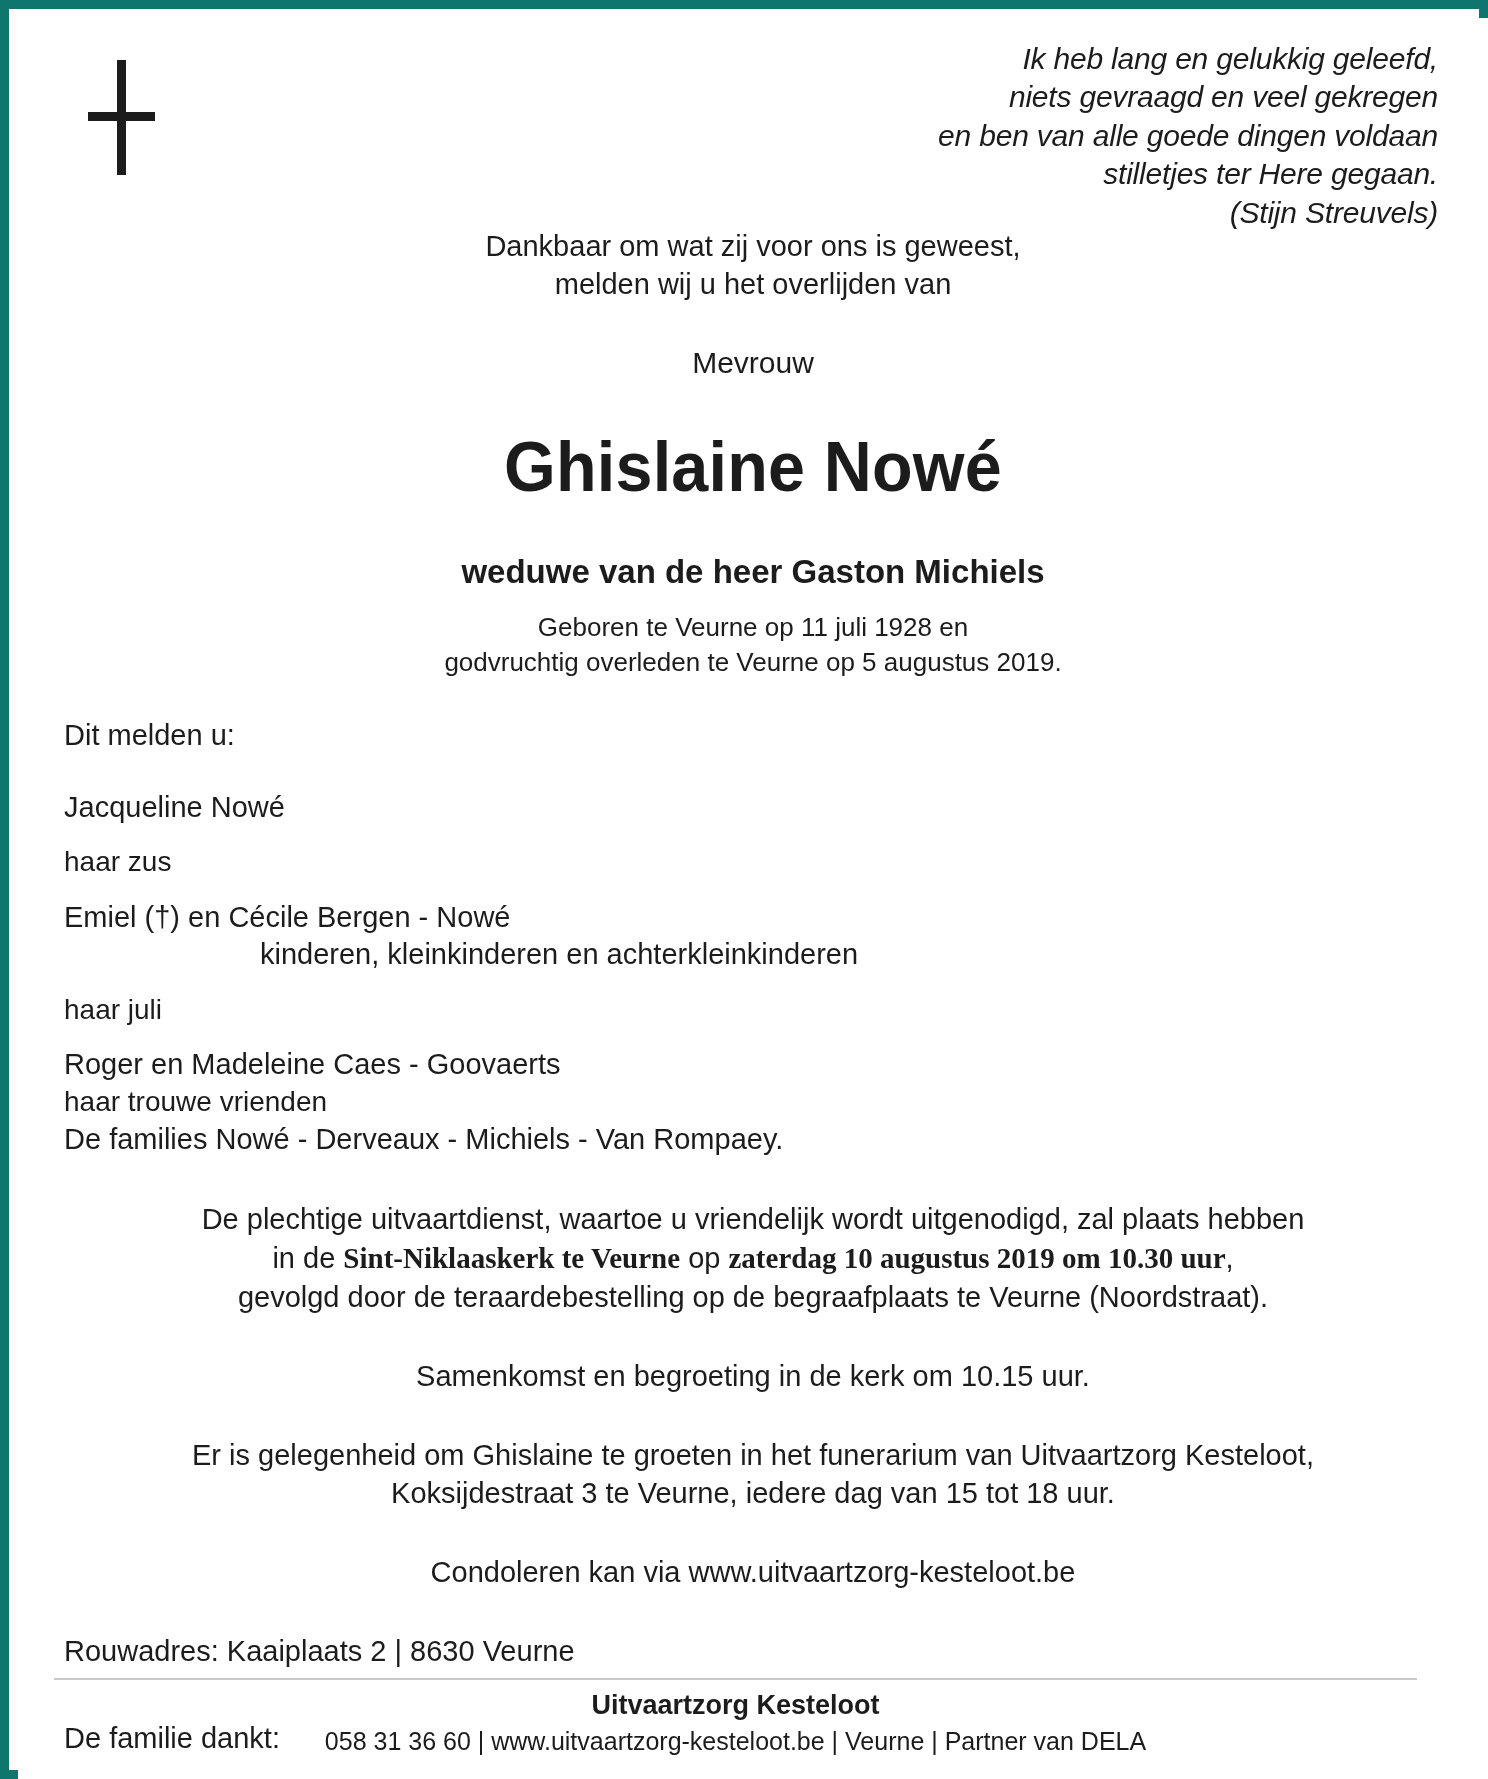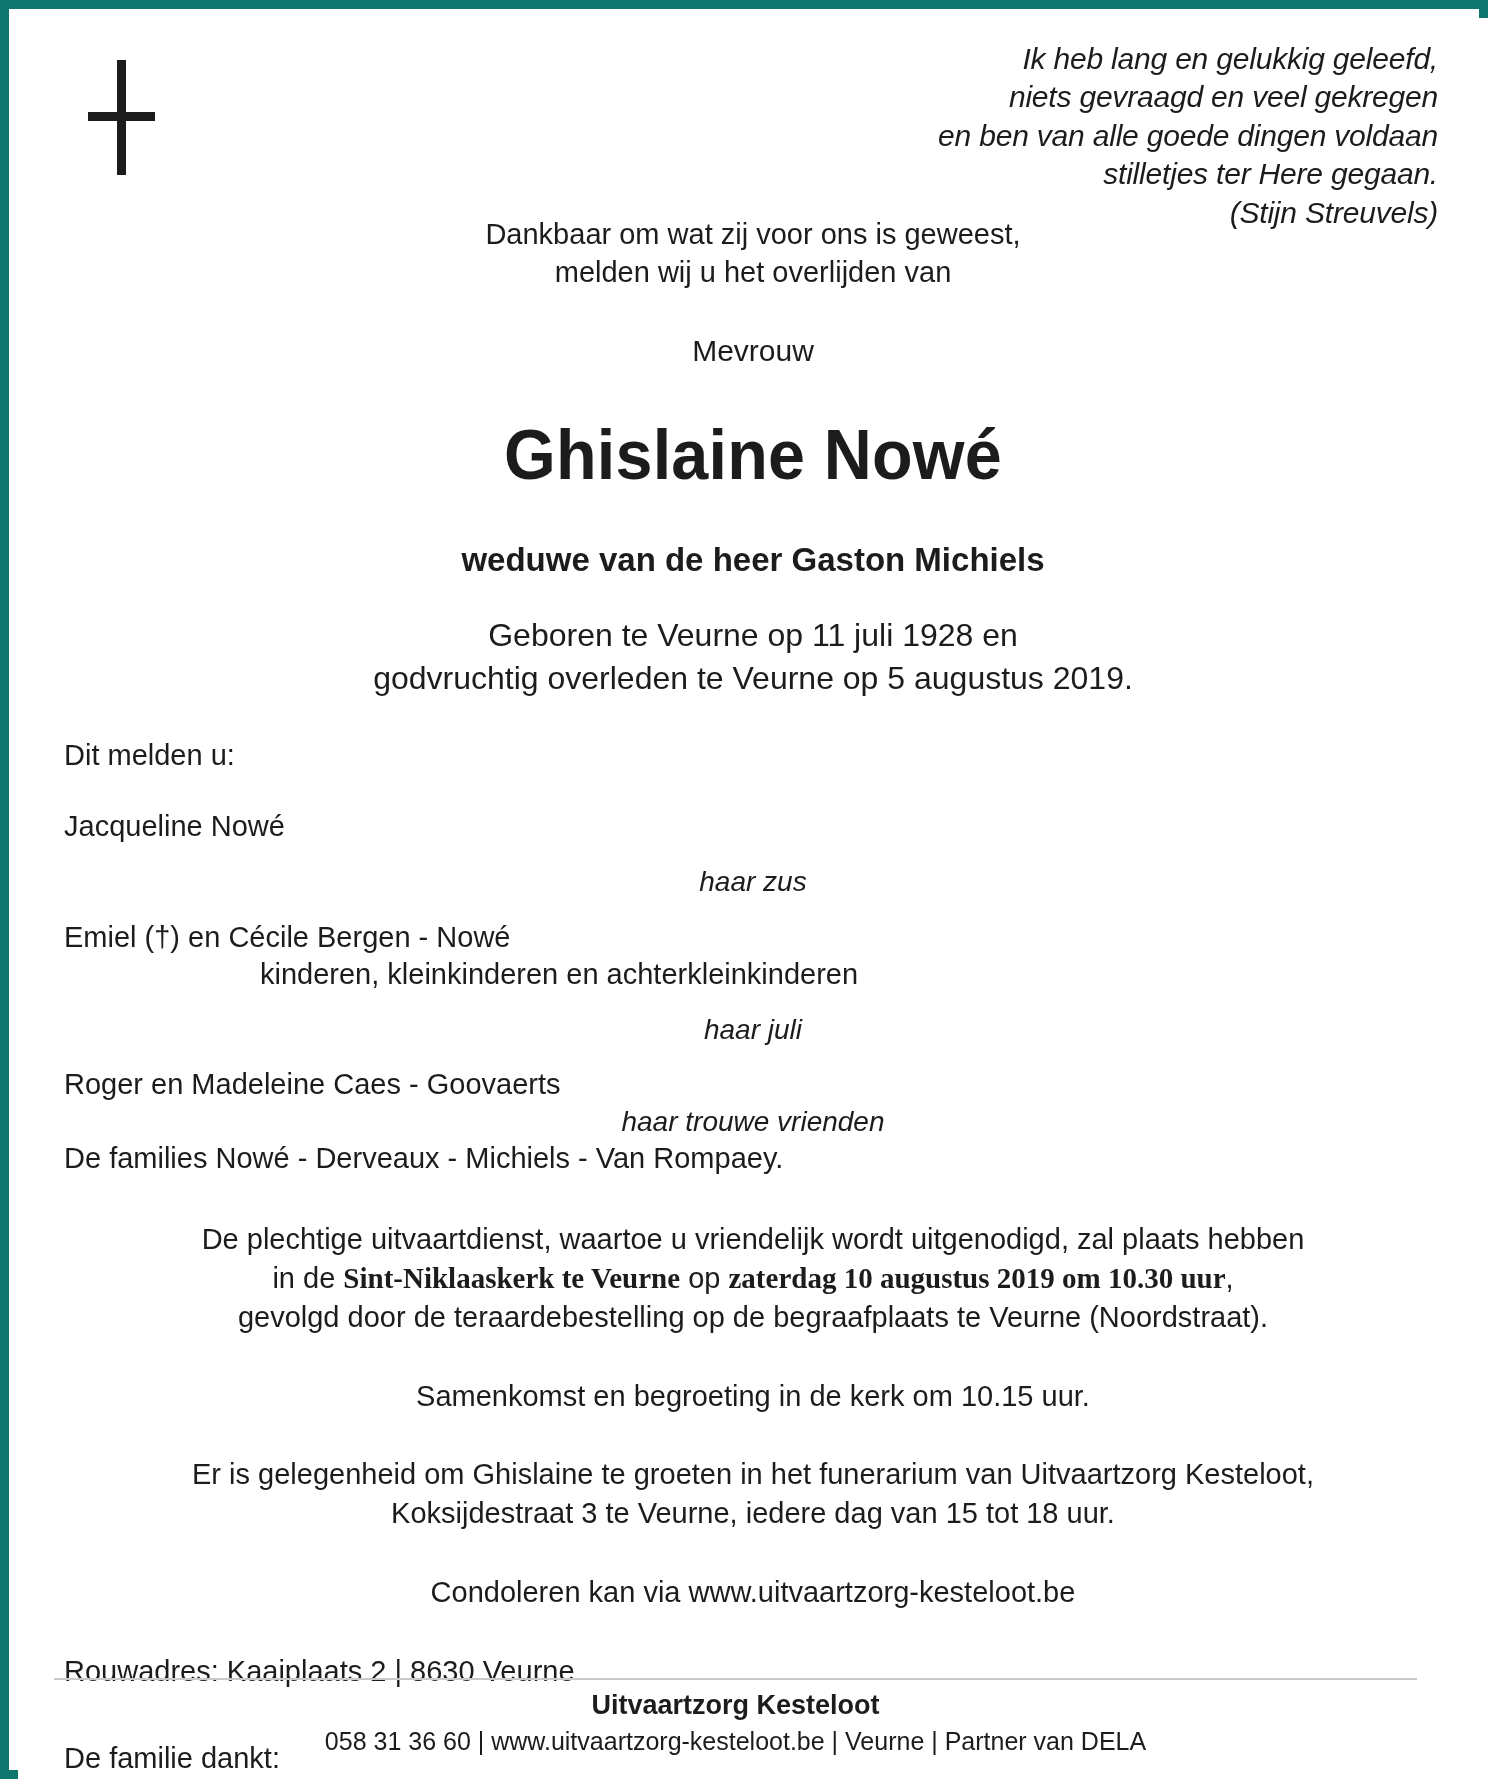--- a/index.html
+++ b/index.html
@@ -77,56 +77,55 @@
     color: #1c1c1c;
   }
   .poem div { white-space: nowrap; }
 
   
   .center-block {
     text-align: center;
     font-size: 29px;
     line-height: 1.3;
   }
-  .intro { }
+  .intro { margin-top: 12px; }
   .intro div { white-space: nowrap; }
   .mevrouw { margin-top: 40px; font-size: 30px; }
   .deceased-name {
     margin-top: 40px;
     font-size: 70px;
     font-weight: 700;
     letter-spacing: 0.2px;
     font-family: "Liberation Sans Narrow", "Liberation Sans", sans-serif;
     transform: scaleX(0.95);
   }
   .spouse {
     margin-top: 38px;
     font-size: 33px;
     font-weight: 700;
   }
   .dates {
-    margin-top: 32px;
-    font-size: 32px;
+    margin-top: 16px;
+    font-size: 26px;
     line-height: 1.32;
   }
   .dates div { white-space: nowrap; }
 
   
   .family {
     margin-top: 38px;
     font-size: 29px;
     line-height: 1.3;
     position: relative;
   }
   .fam-row { position: relative; }
   .fam-left { text-align: left; }
   .fam-indent { padding-left: 196px; }
   .fam-right {
-    text-align: center;
-    font-style: italic;
+    text-align: left;
     font-size: 28px;
   }
   .gap-xs { height: 18px; }
   .gap-md { height: 34px; }
 
   
   .service {
     margin-top: 42px;
     text-align: center;
     font-size: 29px;

